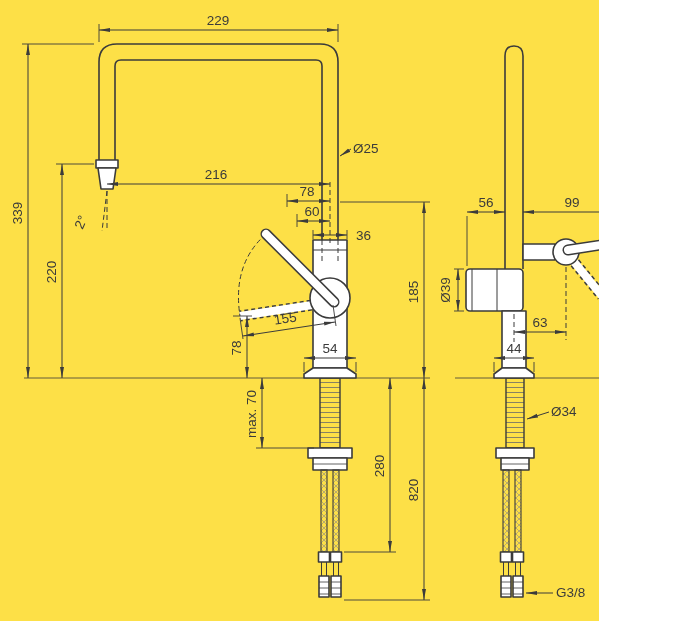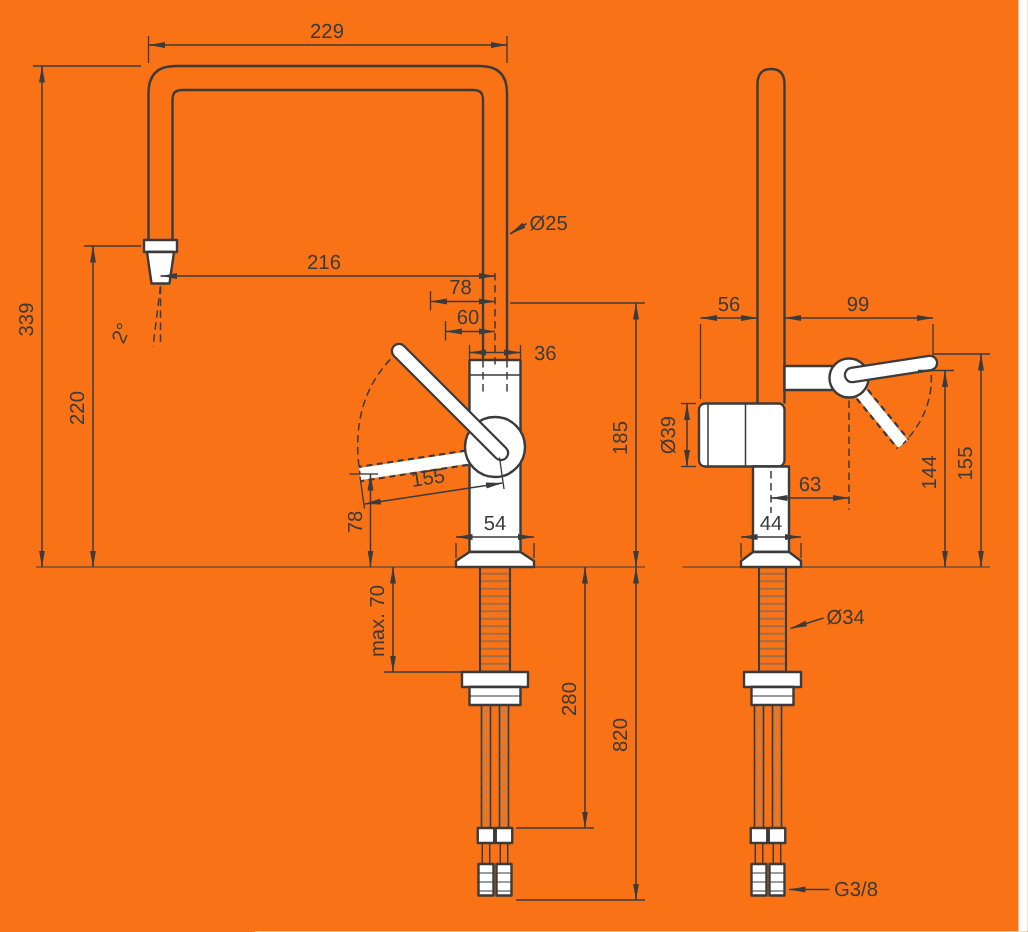--- a/index.html
+++ b/index.html
@@ -1,16 +1,16 @@
 <!DOCTYPE html>
 <html><head>
 <meta charset="utf-8">
 <style>
   html,body{margin:0;padding:0;background:#fff;}
-  .stage{width:679px;height:621px;background:#f97316;position:relative;overflow:hidden;}
+  .stage{width:599px;height:621px;background:#fde047;position:relative;overflow:hidden;}
   svg{display:block;}
   text{font-family:"Liberation Sans",sans-serif;font-size:13.5px;fill:#3b3b3b;text-anchor:middle;}
   .ta-s{text-anchor:start;}
   .ol{fill:#fff;stroke:#3b3b3b;stroke-width:1.6;stroke-linejoin:round;}
   .ln{fill:none;stroke:#3b3b3b;stroke-width:1.6;stroke-linejoin:round;}
   .dim{stroke:#3b3b3b;stroke-width:1;fill:none;}
   .ext{stroke:#3b3b3b;stroke-width:0.9;fill:none;}
   .thin{stroke:#3b3b3b;stroke-width:0.8;fill:none;}
   .dash{stroke:#3b3b3b;stroke-width:1;fill:none;stroke-dasharray:5 3;}
   .lever-dark{stroke:#3b3b3b;stroke-width:11;fill:none;}

